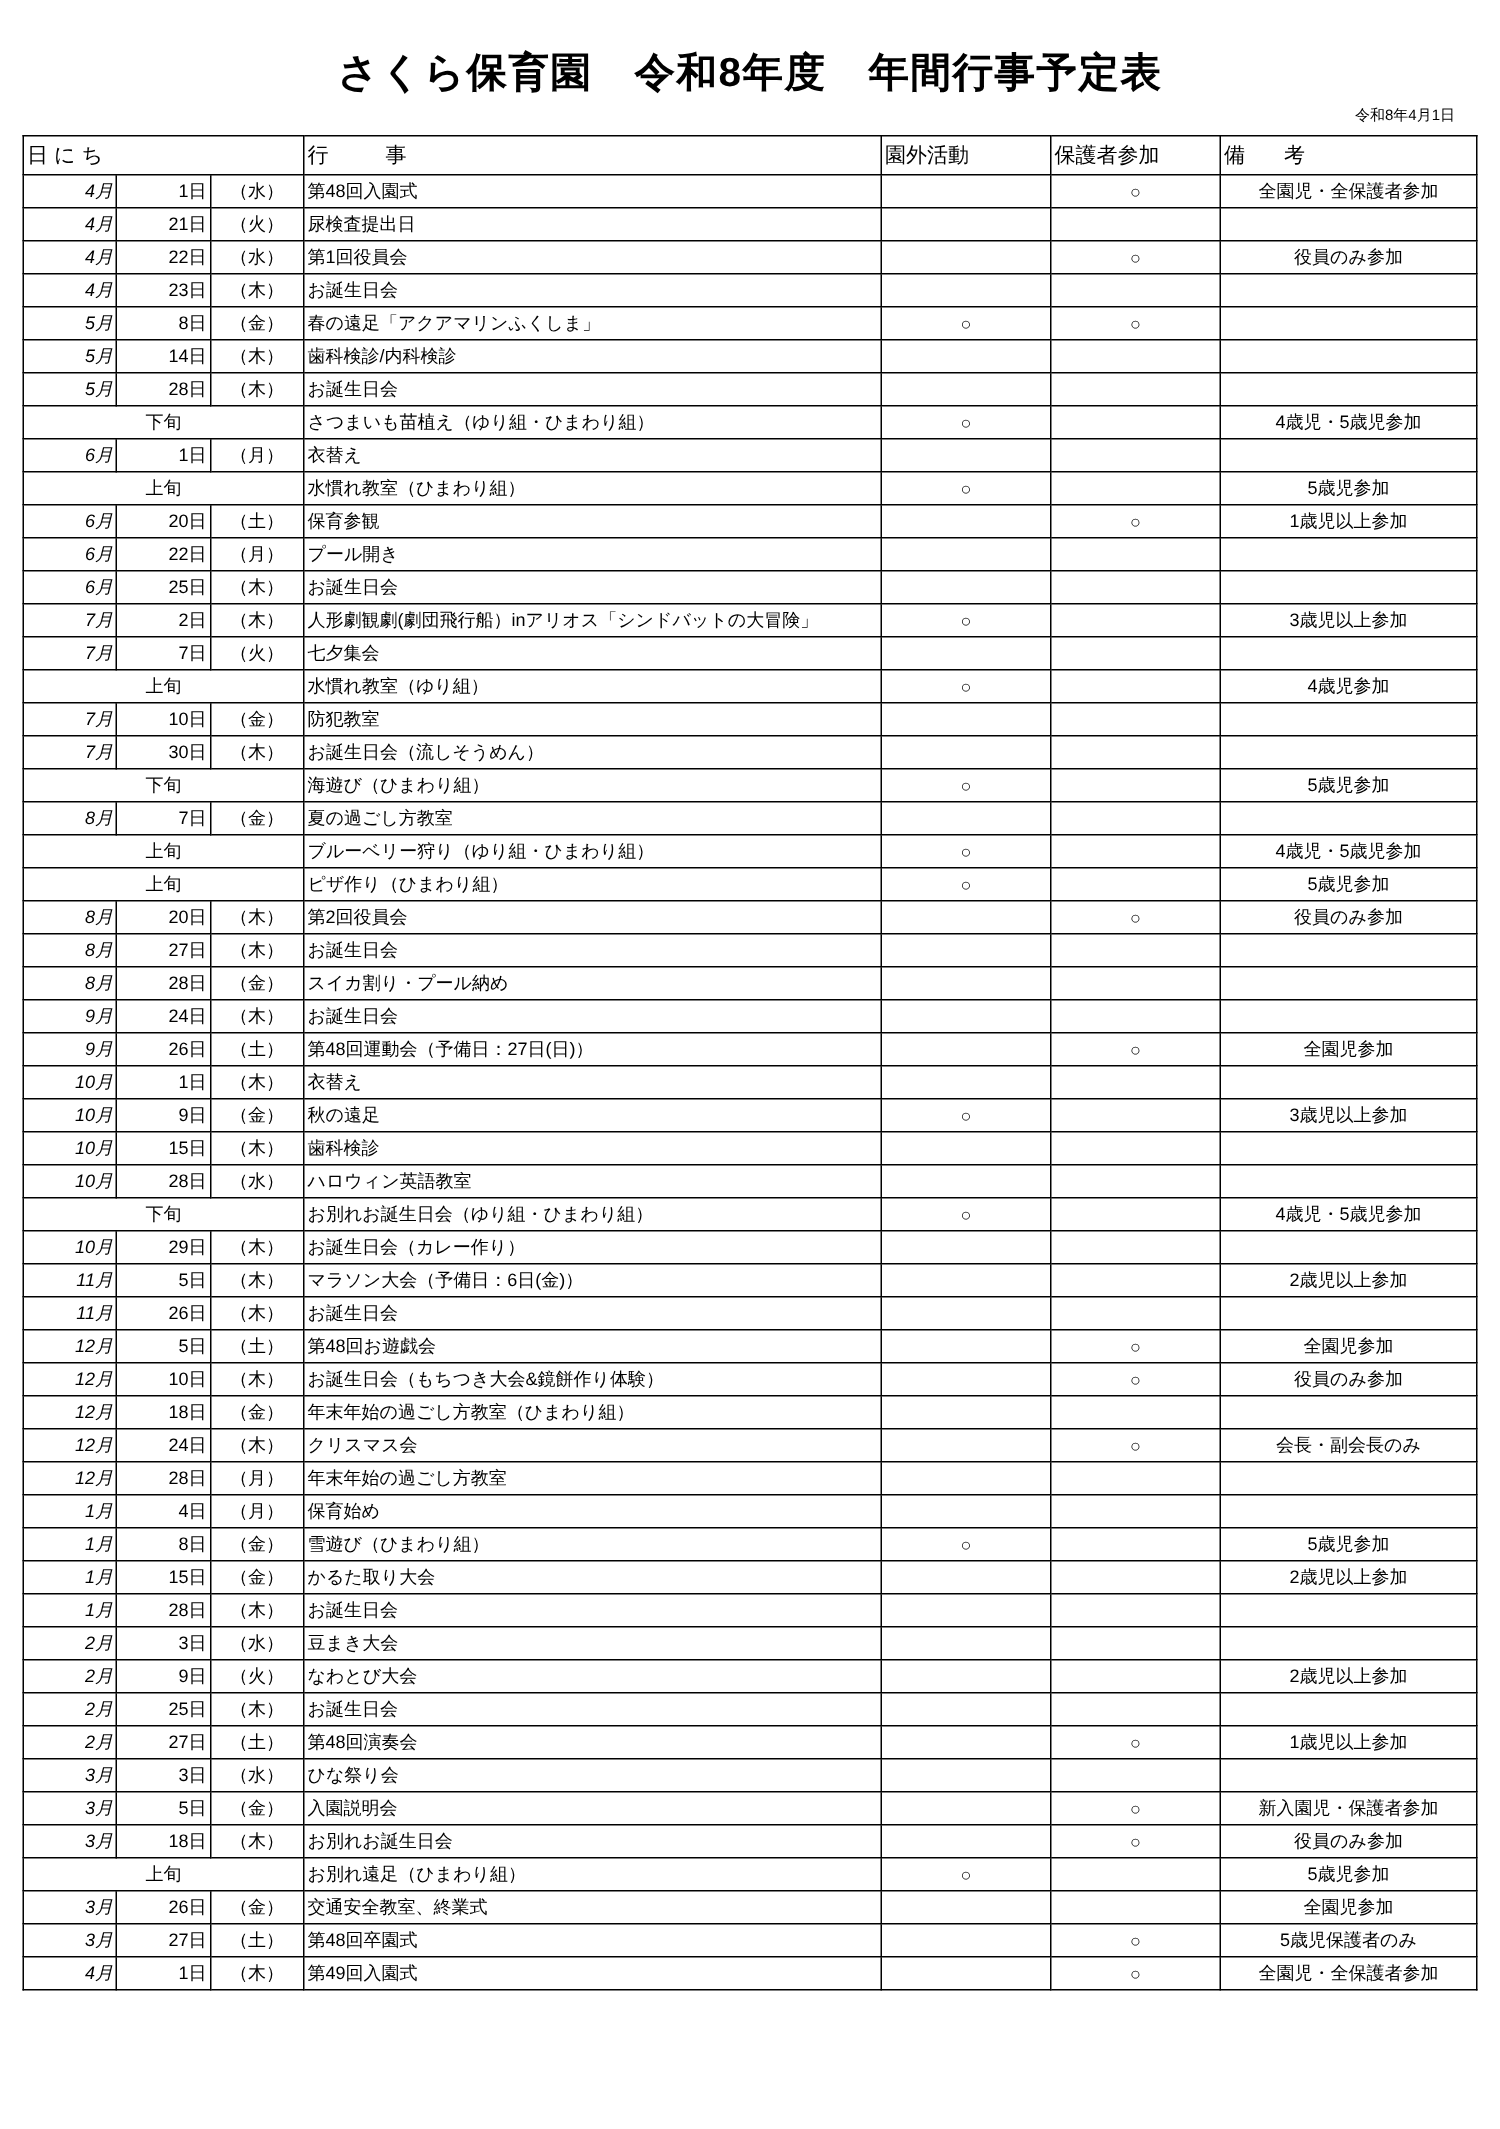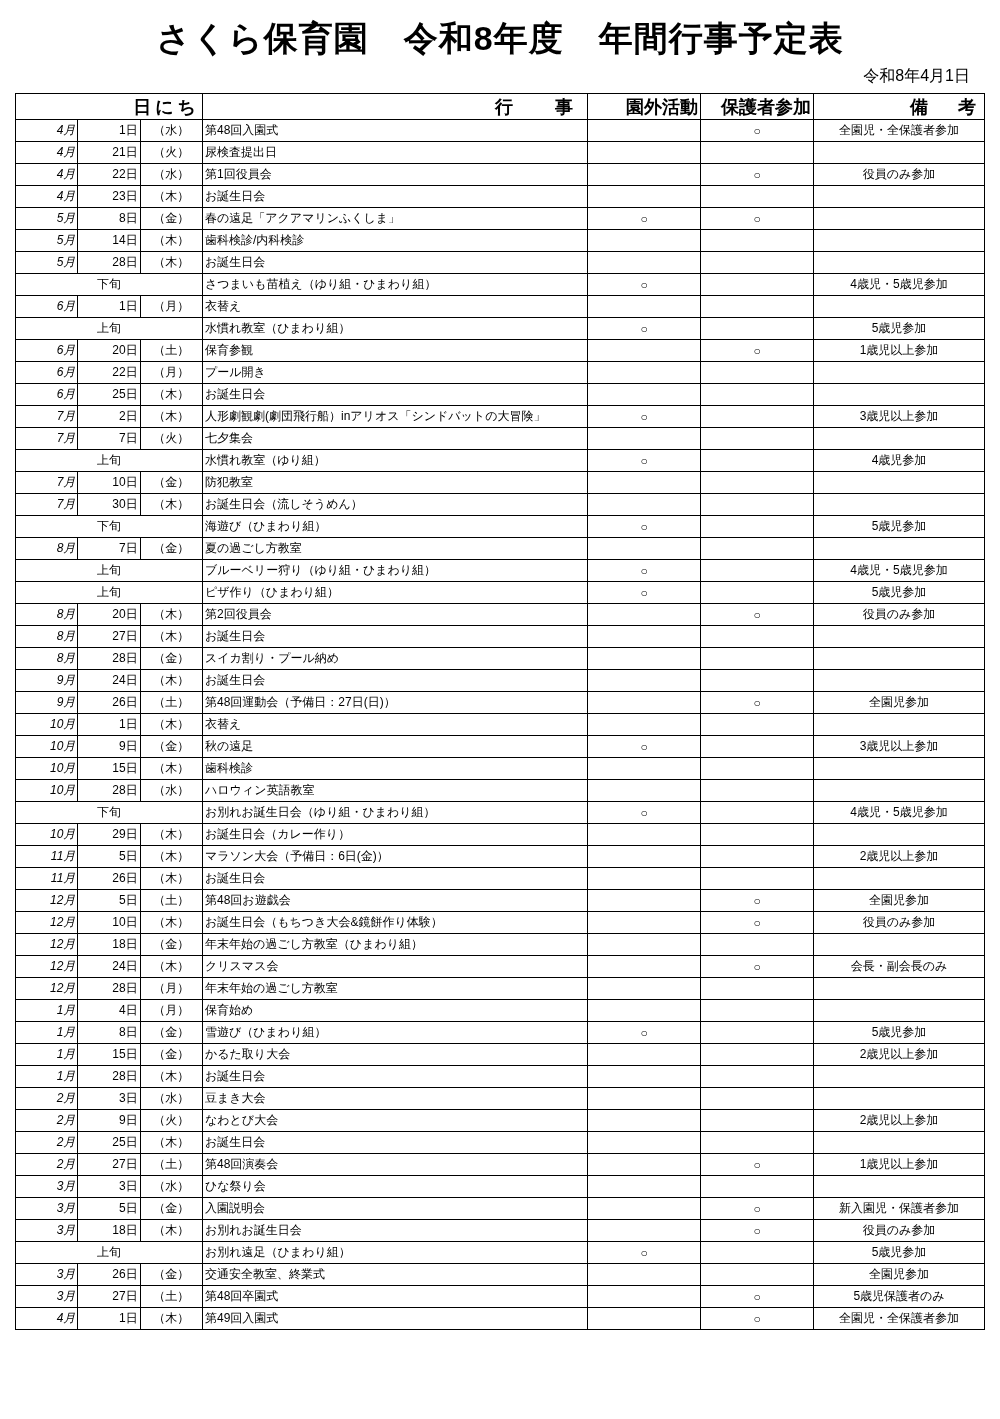--- a/index.html
+++ b/index.html
@@ -16,29 +16,29 @@
   }
   .page {
     width: 1000px;
     height: 1419px;
     box-sizing: border-box;
     padding: 0;
     position: relative;
   }
   .doc-title {
     text-align: center;
-    font-size: 34px;
+    font-size: 27px;
     font-weight: bold;
     letter-spacing: 1px;
-    padding-top: 16px;
+    padding-top: 30px;
     padding-bottom: 4px;
   }
   .doc-date {
     text-align: right;
-    font-size: 16px;
+    font-size: 10px;
     padding-right: 30px;
     padding-bottom: 6px;
   }
   table.schedule {
     border-collapse: collapse;
     margin: 0 auto;
     width: 944px;
     table-layout: fixed;
   }
   table.schedule th,
@@ -46,23 +46,23 @@
     border: 1px solid #000000;
     font-size: 12px;
     height: 21px;
     padding: 0 2px;
     vertical-align: middle;
     overflow: hidden;
     white-space: nowrap;
   }
   table.schedule thead th {
     height: 25px;
-    font-weight: bold;
-    font-size: 18px;
-    text-align: right;
+    font-weight: normal;
+    font-size: 14px;
+    text-align: left;
   }
   th.h-date { width: 182px; letter-spacing: 4px; }
   th.h-event { width: 380px; letter-spacing: 12px; }
   th.h-outside { width: 108px; }
   th.h-guardian { width: 108px; }
   th.h-note { width: 166px; letter-spacing: 6px; }
 
   td.c-month {
     width: 60px;
     text-align: right;

